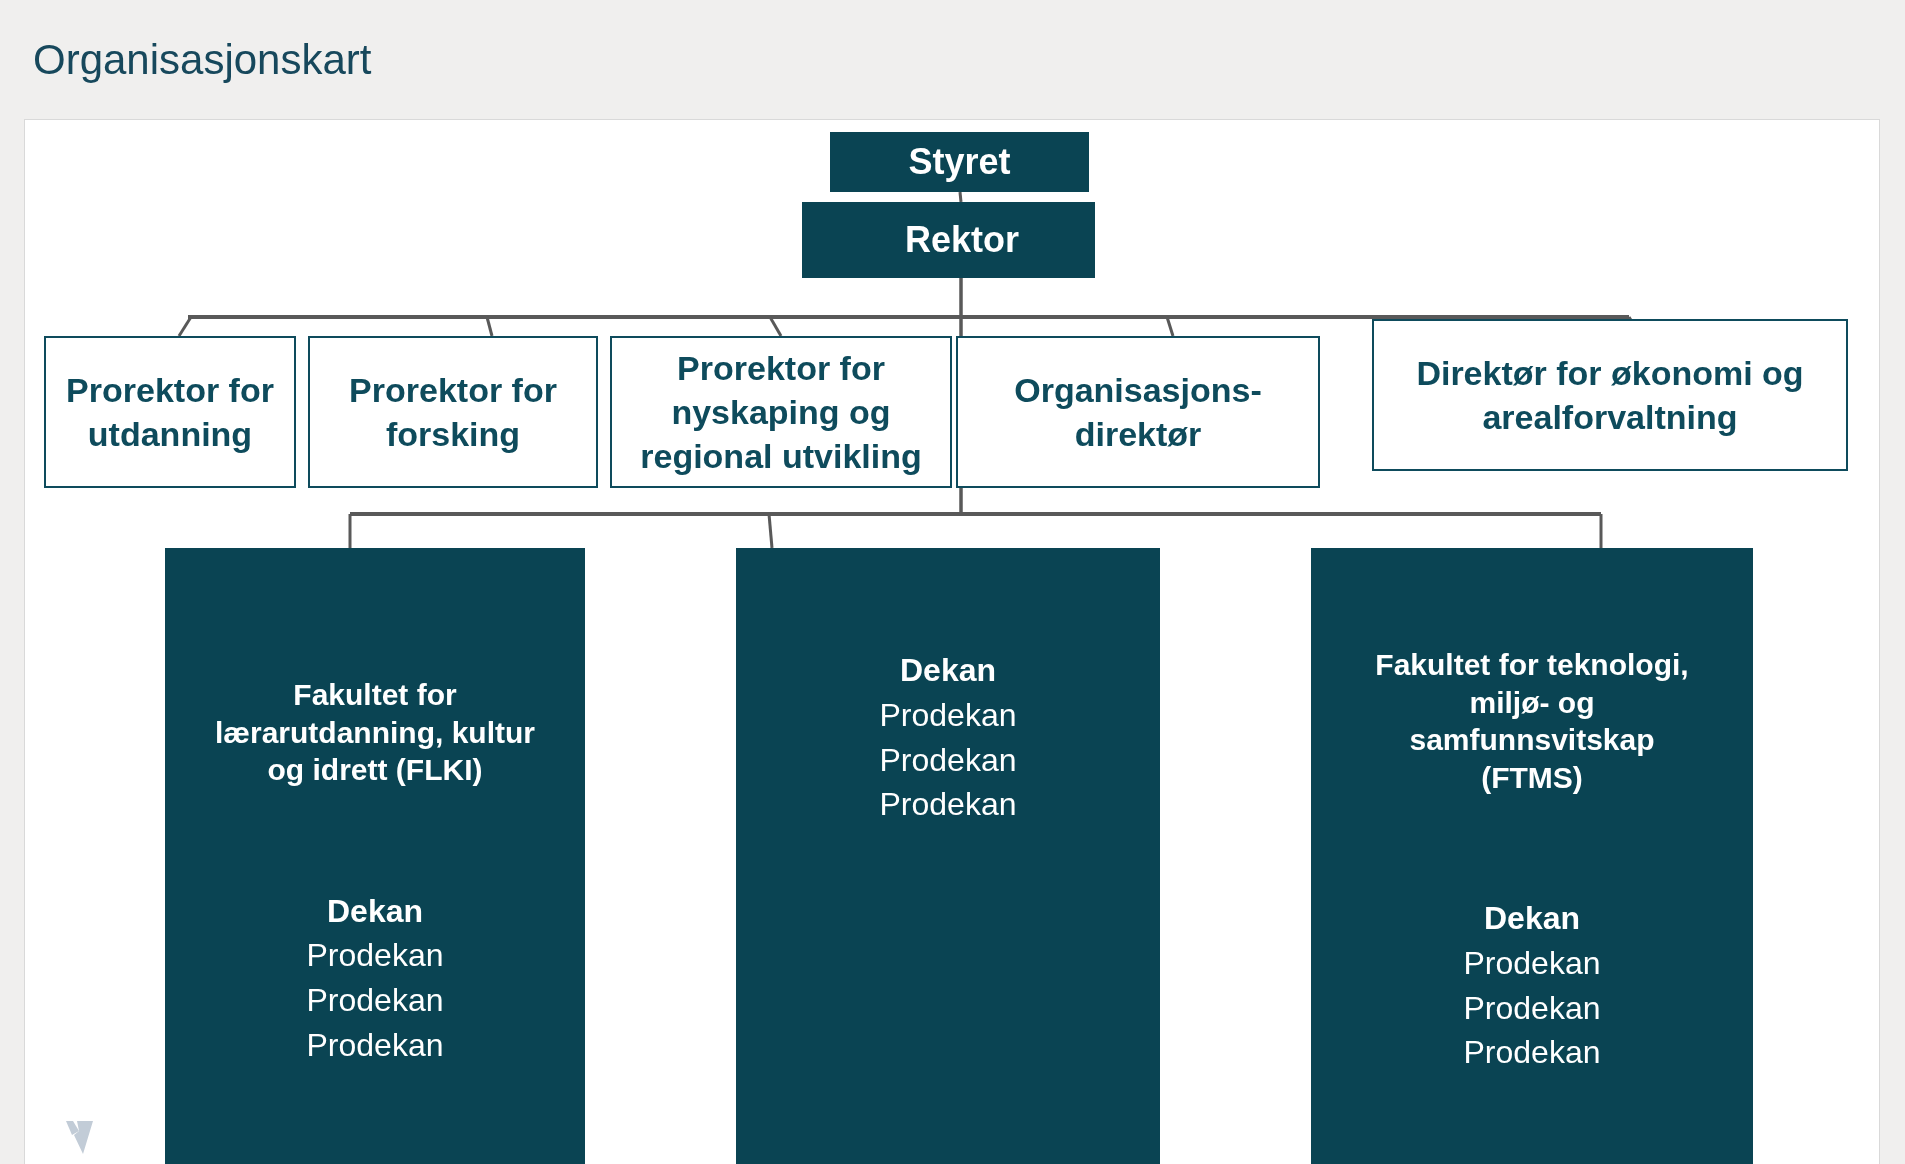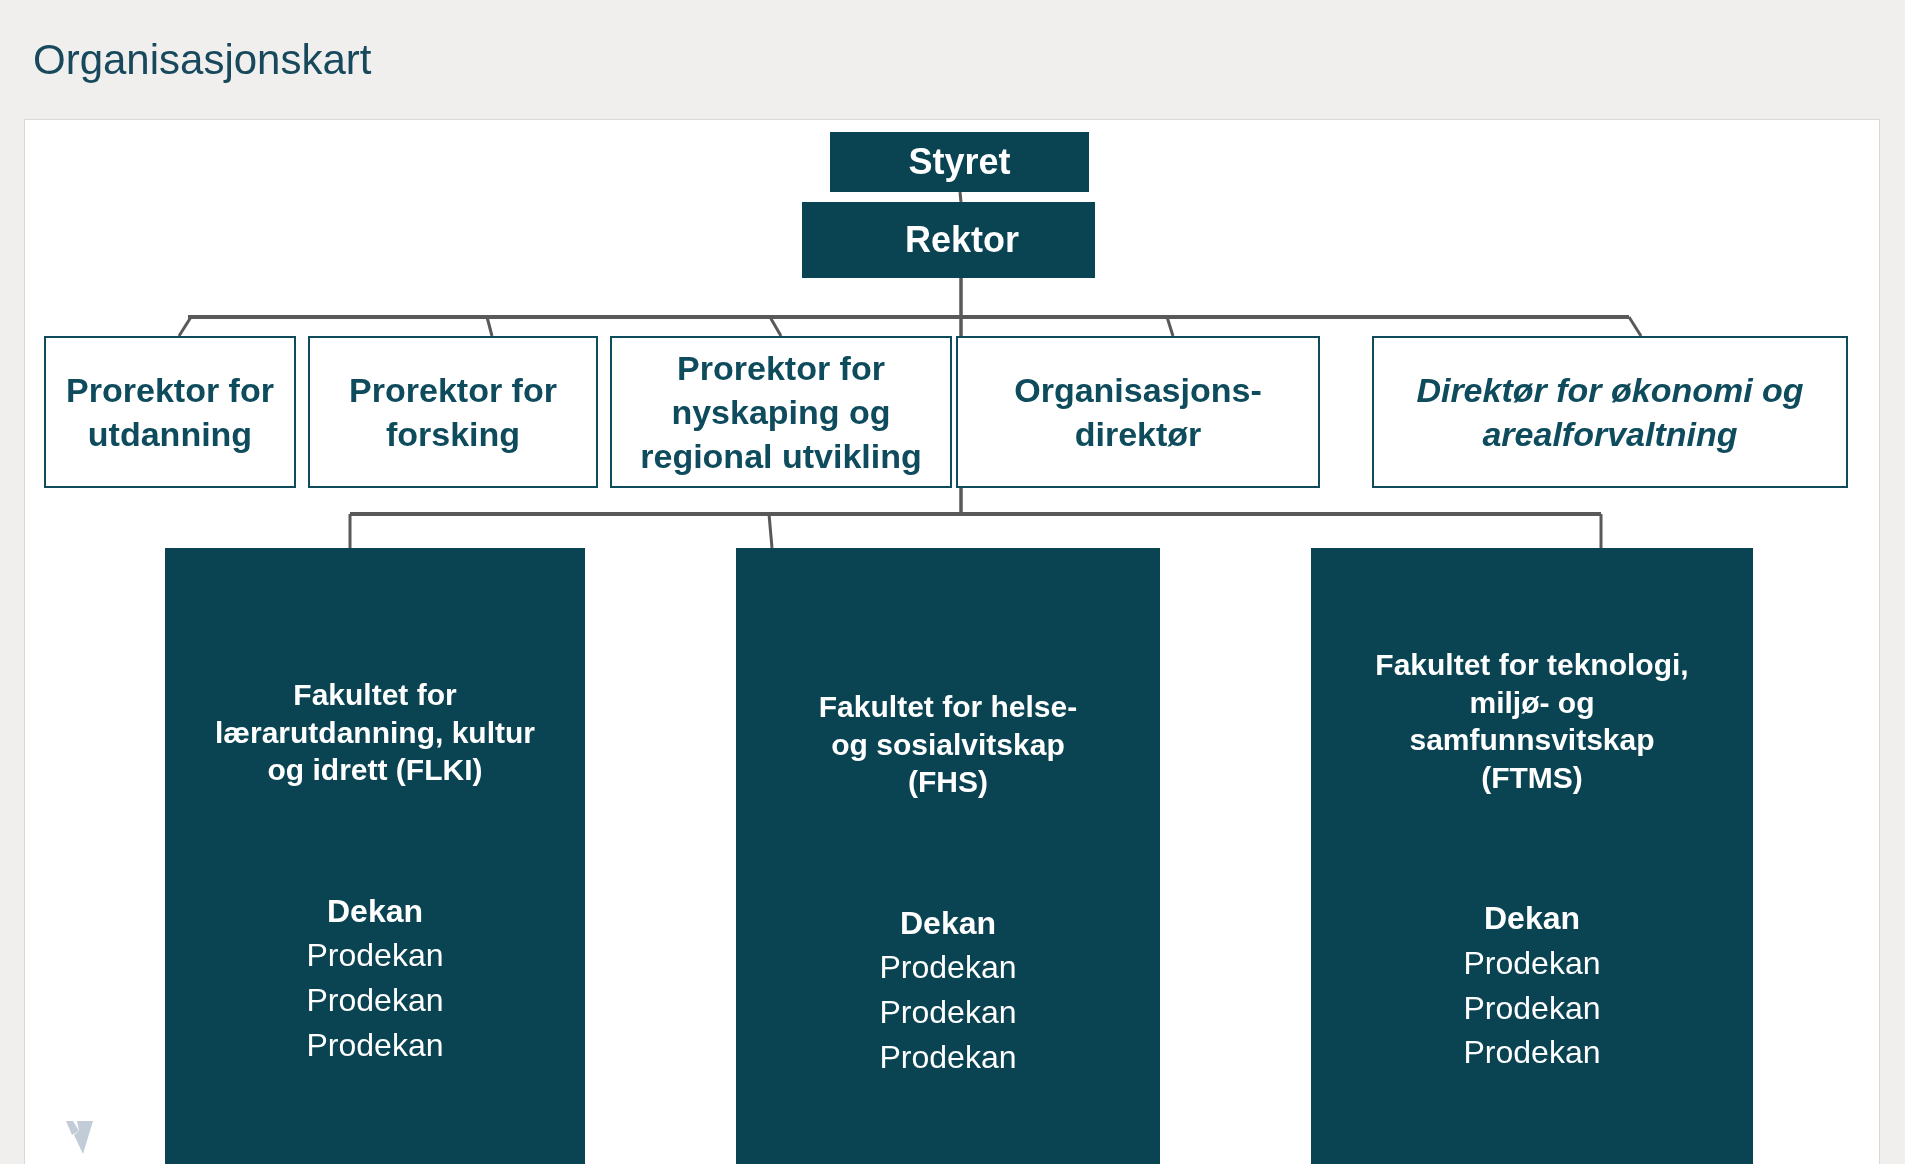--- a/index.html
+++ b/index.html
@@ -44,21 +44,21 @@
     border:2px solid var(--color-teal_border);
     color:var(--color-teal_text);font-weight:700;
     font-size:34px;line-height:1.3;
   }
   .styret{left:830px;top:116px;width:259px;height:60px;}
   .rektor{left:802px;top:186px;width:293px;height:76px;padding-left:27px;}
   .r2-1{left:44px;top:320px;width:252px;height:152px;}
   .r2-2{left:308px;top:320px;width:290px;height:152px;}
   .r2-3{left:610px;top:320px;width:342px;height:152px;}
   .r2-4{left:956px;top:320px;width:364px;height:152px;align-items:center;}
-  .r2-5{left:1372px;top:320px;width:476px;height:152px;font-style:italic;}
+  .r2-5{left:1372px;top:303px;width:476px;height:152px;}
   .faculty{
     position:absolute;top:532px;height:625px;box-sizing:border-box;
     background:var(--color-teal_fill);color:var(--color-white_text);
     text-align:center;display:block;
   }
   .fac-a{left:165px;width:420px;}
   .fac-b{left:736px;width:424px;}
   .fac-c{left:1311px;width:442px;}
   .fac-title{
     font-size:30px;font-weight:700;line-height:1.25;
@@ -136,23 +136,20 @@
 og idrett (FLKI)</div>
     <div class="roles">
       <div class="dekan">Dekan</div>
       <div class="prodekans multiline">Prodekan
 Prodekan
 Prodekan</div>
     </div>
   </div>
 
   <div class="faculty fac-b">
-    <div class="fac-title multiline">Fakultet for helse-
-og sosialvitskap
-(FHS)</div>
     <div class="roles">
       <div class="dekan">Dekan</div>
       <div class="prodekans multiline">Prodekan
 Prodekan
 Prodekan</div>
     </div>
   </div>
 
   <div class="faculty fac-c">
     <div class="fac-title multiline">Fakultet for teknologi,

